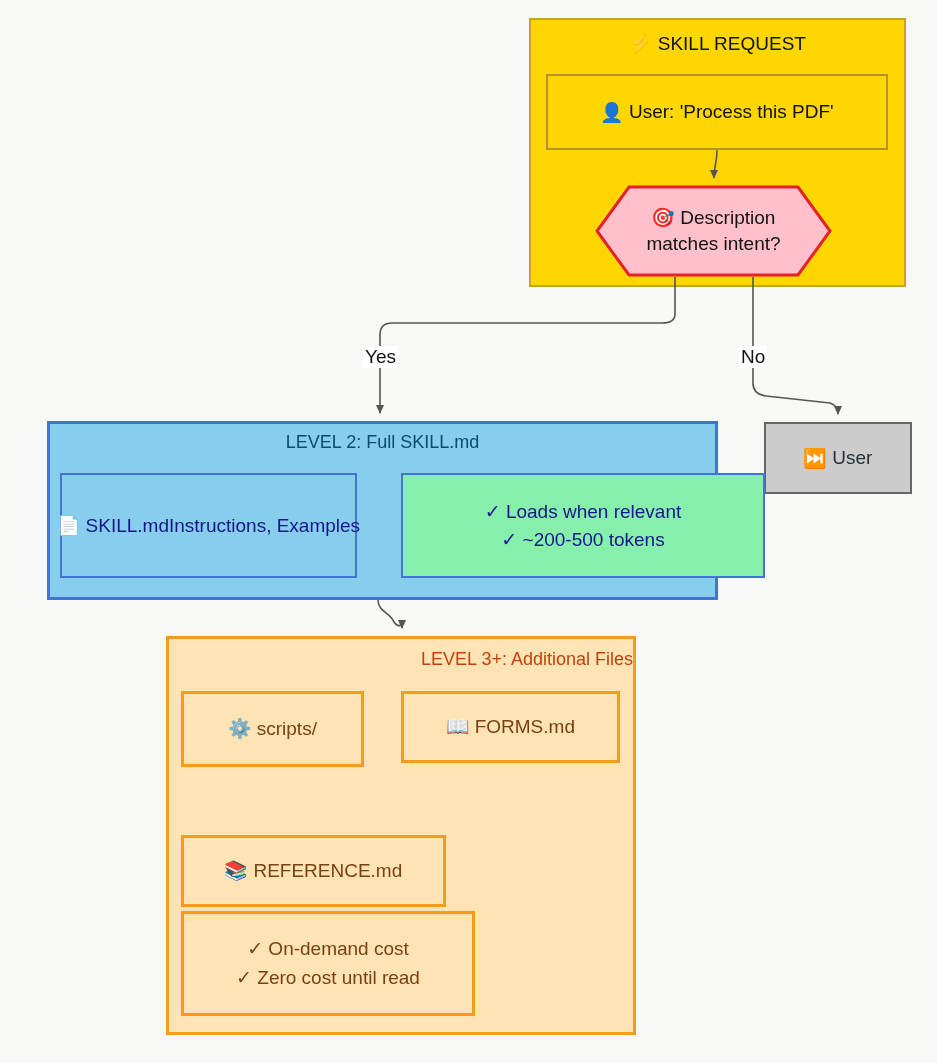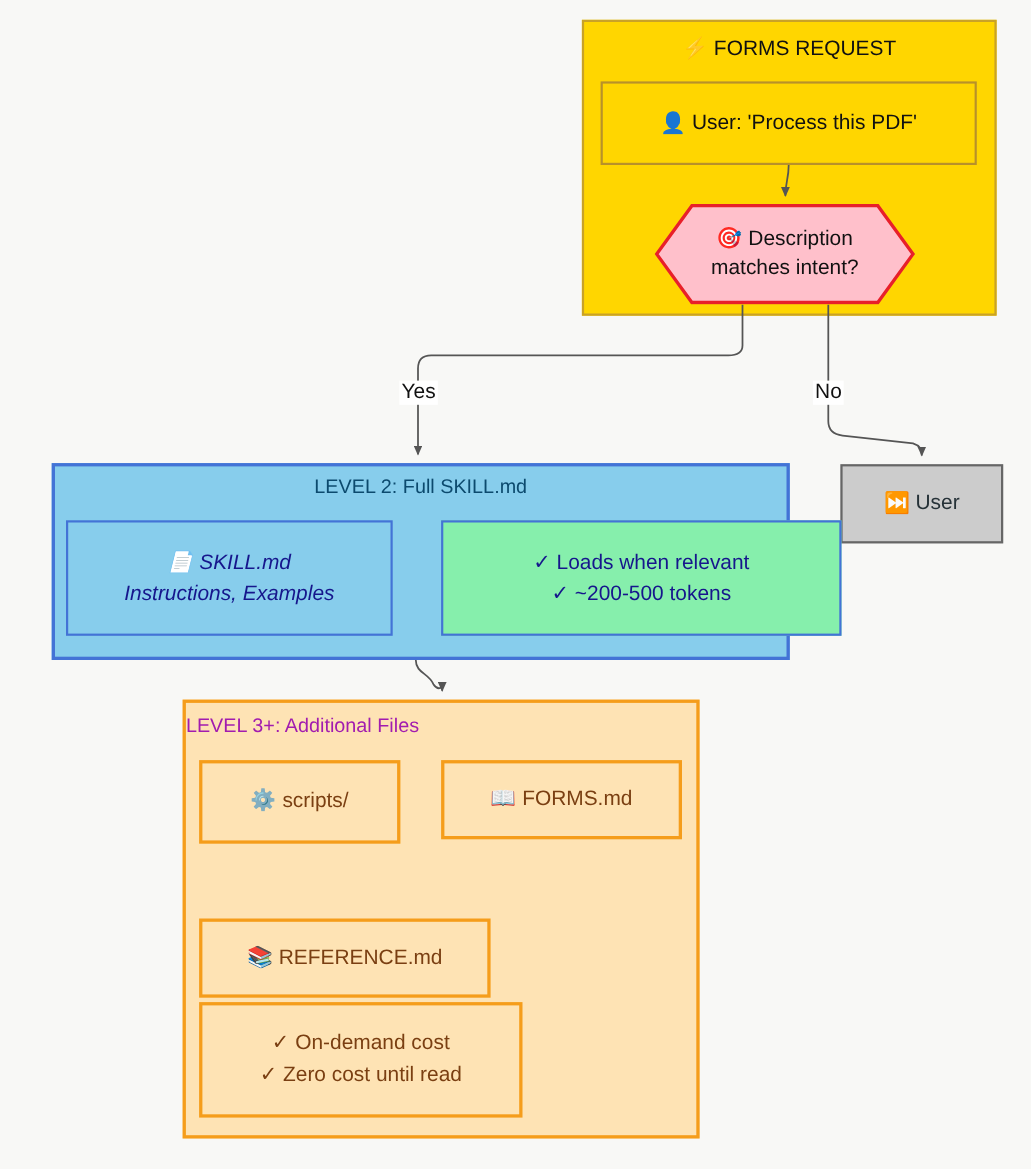--- a/index.html
+++ b/index.html
@@ -103,28 +103,27 @@
     color: #0c4a6e;
     white-space: nowrap;
   }
   .box-skillmd {
     left: 60px; top: 473px;
     width: 297px; height: 105px;
     background: #87cdec;
     border: 2px solid #4373d6;
     z-index: 3;
     display: flex;
-    flex-direction: column;
+    flex-direction: row;
     align-items: center;
     justify-content: center;
     font-size: 19px;
     line-height: 1.45;
     color: #16168c;
     white-space: nowrap;
-    font-style: italic;
   }
   .box-loads {
     left: 401px; top: 473px;
     width: 364px; height: 105px;
     background: #86efac;
     border: 2px solid #4373d6;
     z-index: 3;
     display: flex;
     flex-direction: column;
     align-items: center;
@@ -140,23 +139,23 @@
     left: 166px; top: 636px;
     width: 470px; height: 399px;
     background: #fee3b4;
     border: 3px solid #f59d1b;
     z-index: 1;
   }
   .cluster-level3 .cluster-title {
     position: absolute;
     left: 0; top: 10px;
     width: 100%;
-    text-align: left;
+    text-align: right;
     font-size: 18px;
-    color: #a21caf;
+    color: #c2410c;
     white-space: nowrap;
   }
   .box-orange {
     background: #fee3b4;
     border: 3px solid #f59d1b;
     z-index: 3;
     display: flex;
     flex-direction: column;
     align-items: center;
     justify-content: center;
@@ -217,21 +216,21 @@
 
     <path d="M675,277 L675,314 C675,321 670,323 662,323 L392,323 C384,323 380,327 380,335 L380,413" fill="none" stroke="#555555" stroke-width="1.6" marker-end="url(#arrow)"></path>
 
     <path d="M753,277 L753,383 C753,391 758,395 766,396 L830,403 C836,405 838,408 838,414" fill="none" stroke="#555555" stroke-width="1.6" marker-end="url(#arrow)"></path>
 
     <path d="M378,600 C378,612 390,612 394,622 C400,631 402,620 402,628" fill="none" stroke="#555555" stroke-width="1.6" marker-end="url(#arrow)"></path>
   </svg>
 
   <div class="node cluster-user">
     <div class="cluster-title">
-      <span class="icon">⚡</span><span>FORMS REQUEST</span>
+      <span class="icon">⚡</span><span>SKILL REQUEST</span>
     </div>
   </div>
 
   <div class="node box-user-msg">
     <span class="icon">👤</span>
     <span>User: 'Process this PDF'</span>
   </div>
 
   <div class="node hexagon">
     <svg class="hexshape" viewBox="0 0 237 92" preserveAspectRatio="none" xmlns="http://www.w3.org/2000/svg">

